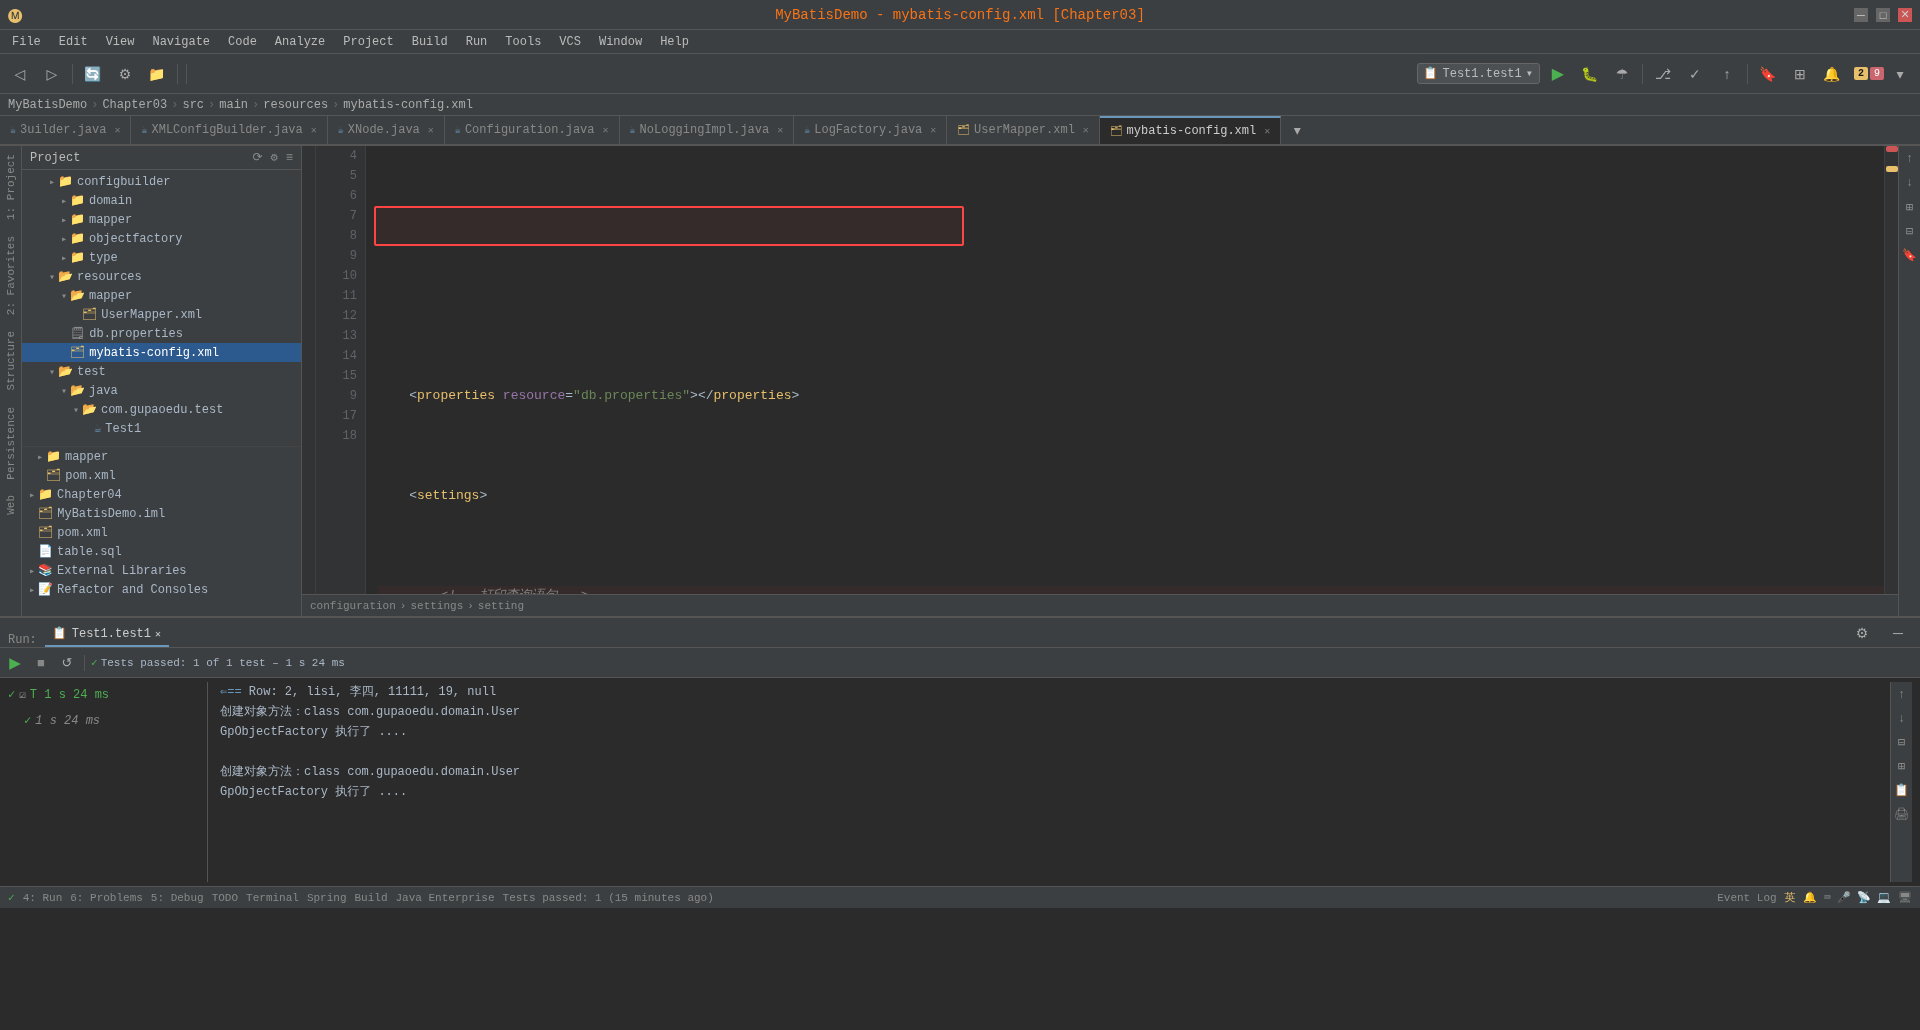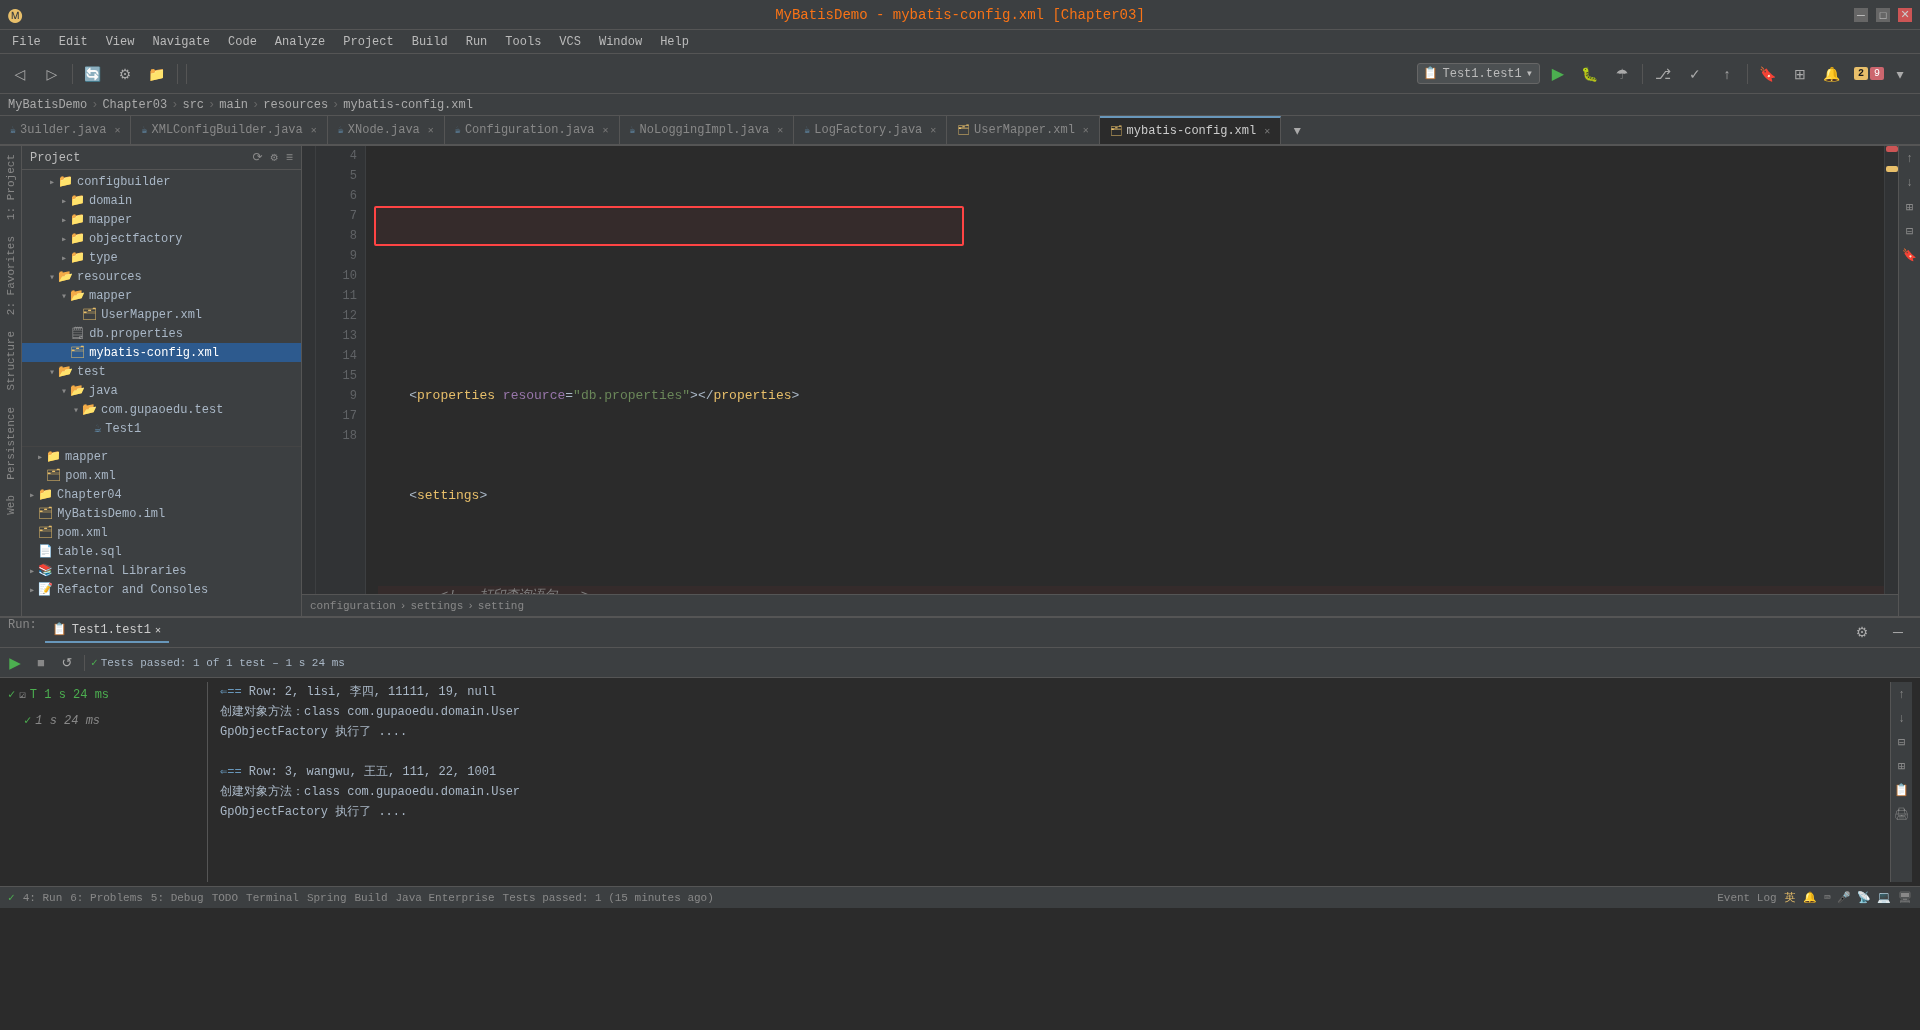--- a/index.html
+++ b/index.html
@@ -263,21 +263,21 @@
       height: 270px;
       background: #2b2b2b;
       border-top: 2px solid #555;
       display: flex;
       flex-direction: column;
     }
     .run-panel-header {
       height: 30px;
       background: #3c3f41;
       display: flex;
-      align-items: flex-start;
+      align-items: flex-end;
       padding: 0 8px;
       border-bottom: 1px solid #555;
       gap: 8px;
     }
     .run-tab {
       display: flex; align-items: center;
       font-size: 12px;
       color: #888;
       gap: 4px;
       padding: 4px 8px;
@@ -807,21 +807,20 @@
         <span style="color:#4CAF50;">✓</span>
         <span class="test-time">1 s 24 ms</span>
       </div>
     </div>
 
     <div class="run-right-panel">
       <div class="output-line"><span style="color:#6897bb;">⇐==</span>          Row: 2, lisi, 李四, 11111, 19, null</div>
       <div class="output-line">创建对象方法：class com.gupaoedu.domain.User</div>
       <div class="output-line">GpObjectFactory 执行了 ....</div>
       <div class="output-line">&nbsp;</div>
-      <div class="output-line"><span style="color:#6897bb;">⇐==</span>          Row: 3, wangwu, 王五, 111, 22, 1001</div>
       <div class="output-line">创建对象方法：class com.gupaoedu.domain.User</div>
       <div class="output-line">GpObjectFactory 执行了 ....</div>
       <div class="output-line">&nbsp;</div>
     </div>
 
     <div class="run-right-icons" style="border-left: 1px solid #555;">
       <div class="run-right-icon">↑</div>
       <div class="run-right-icon">↓</div>
       <div class="run-right-icon">⊟</div>
       <div class="run-right-icon">⊞</div>

